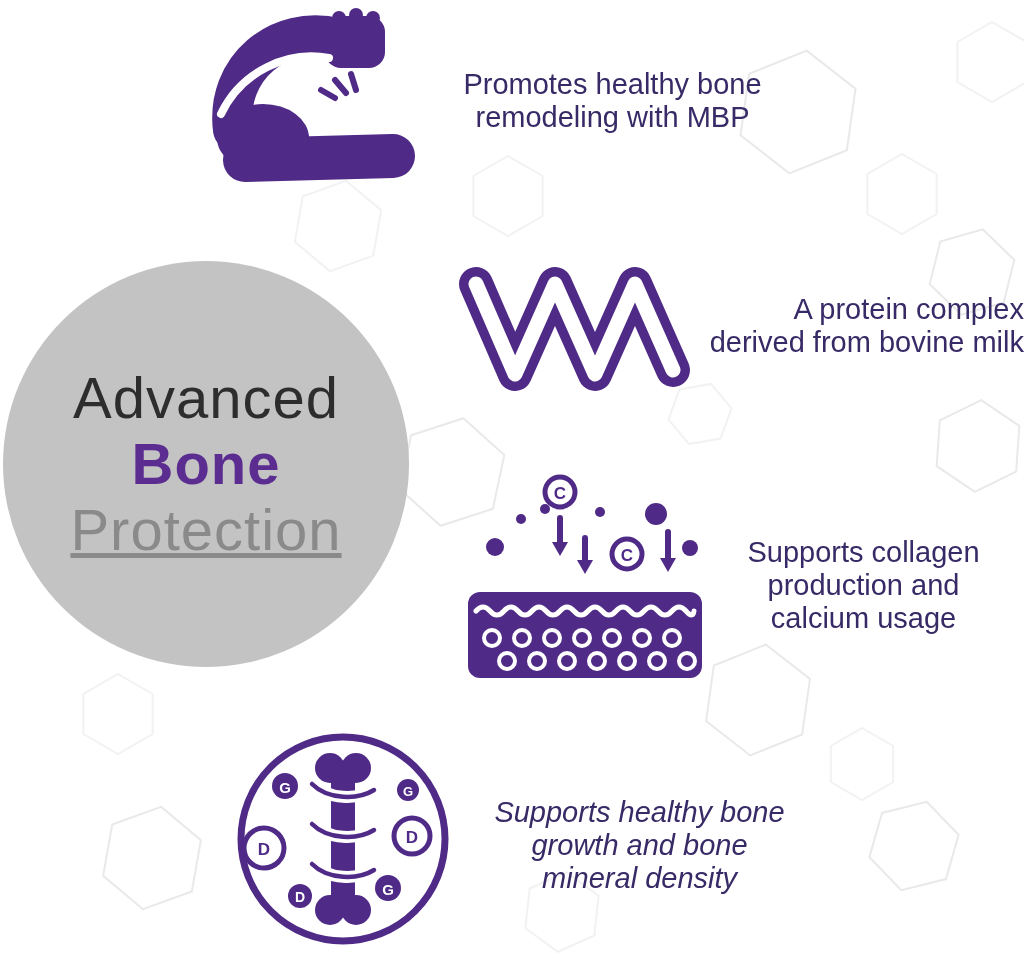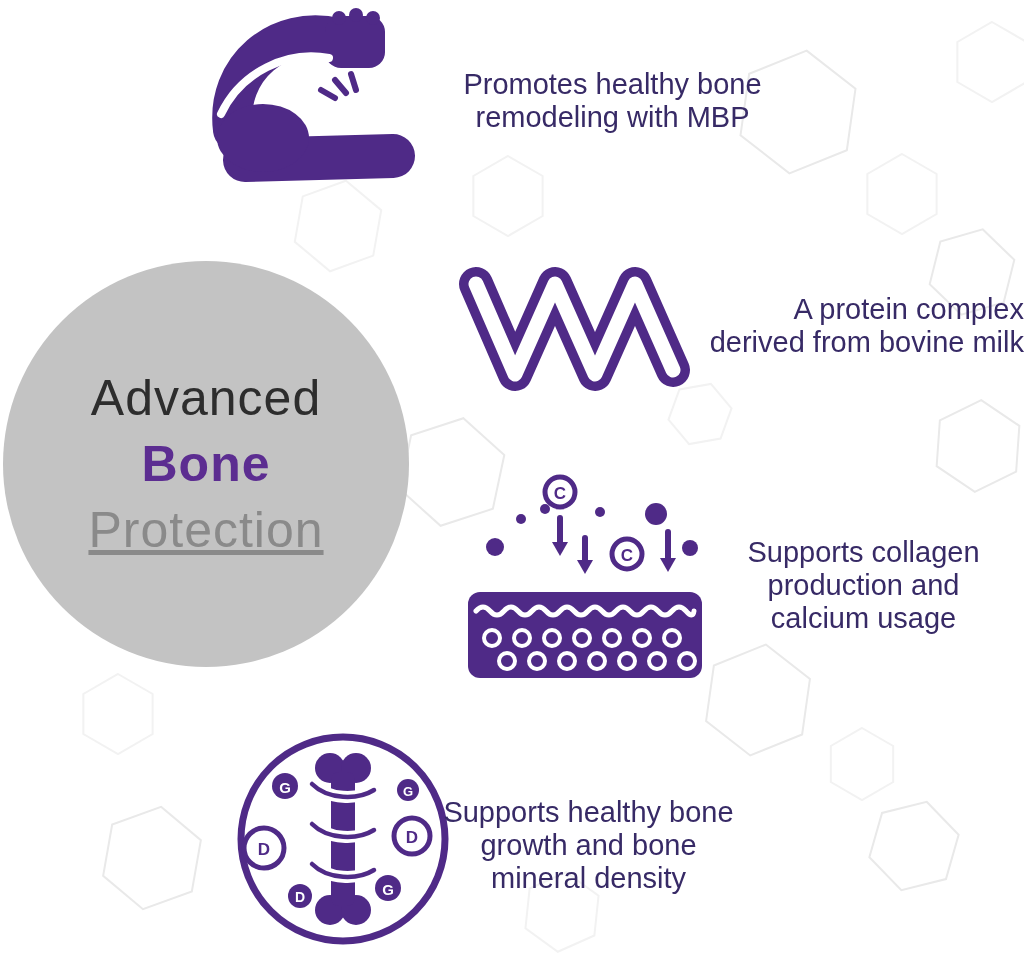--- a/index.html
+++ b/index.html
@@ -22,35 +22,35 @@
 
   .layer{position:absolute;z-index:1;}
 
   
   .center-circle{
     left:3px;top:261px;width:406px;height:406px;border-radius:50%;
     background:var(--circle-gray);
     display:flex;flex-direction:column;align-items:center;justify-content:center;
     text-align:center;
   }
-  .cc-line{font-size:50px;line-height:66px;letter-spacing:1px;}
+  .cc-line{font-size:58px;line-height:66px;letter-spacing:1px;}
   .cc1{color:var(--advanced-dark);}
   .cc2{color:var(--bone-purple);font-weight:bold;}
   .cc3{color:var(--protection-gray);text-decoration:underline;}
 
   
   .caption{
     color:var(--text-purple);
     font-size:29px;line-height:33px;font-weight:500;
     text-align:center;white-space:pre-line;
   }
   .cap-mbp{left:445px;top:68px;width:335px;}
   .cap-protein{left:700px;top:293px;width:324px;text-align:right;}
   .cap-collagen{left:716px;top:536px;width:295px;}
-  .cap-bone{left:436px;top:796px;width:305px;}
+  .cap-bone{left:487px;top:796px;width:305px;font-style:italic;}
 
   
   .icon-arm{left:186px;top:8px;width:232px;height:200px;}
   .icon-helix{left:452px;top:262px;width:250px;height:135px;}
   .icon-collagen{left:462px;top:468px;width:245px;height:215px;}
   .icon-bone{left:228px;top:726px;width:230px;height:228px;}
 
   svg{display:block;}
   svg text{font-family:"Liberation Sans", sans-serif;}
   .fill-p{fill:var(--purple);}

